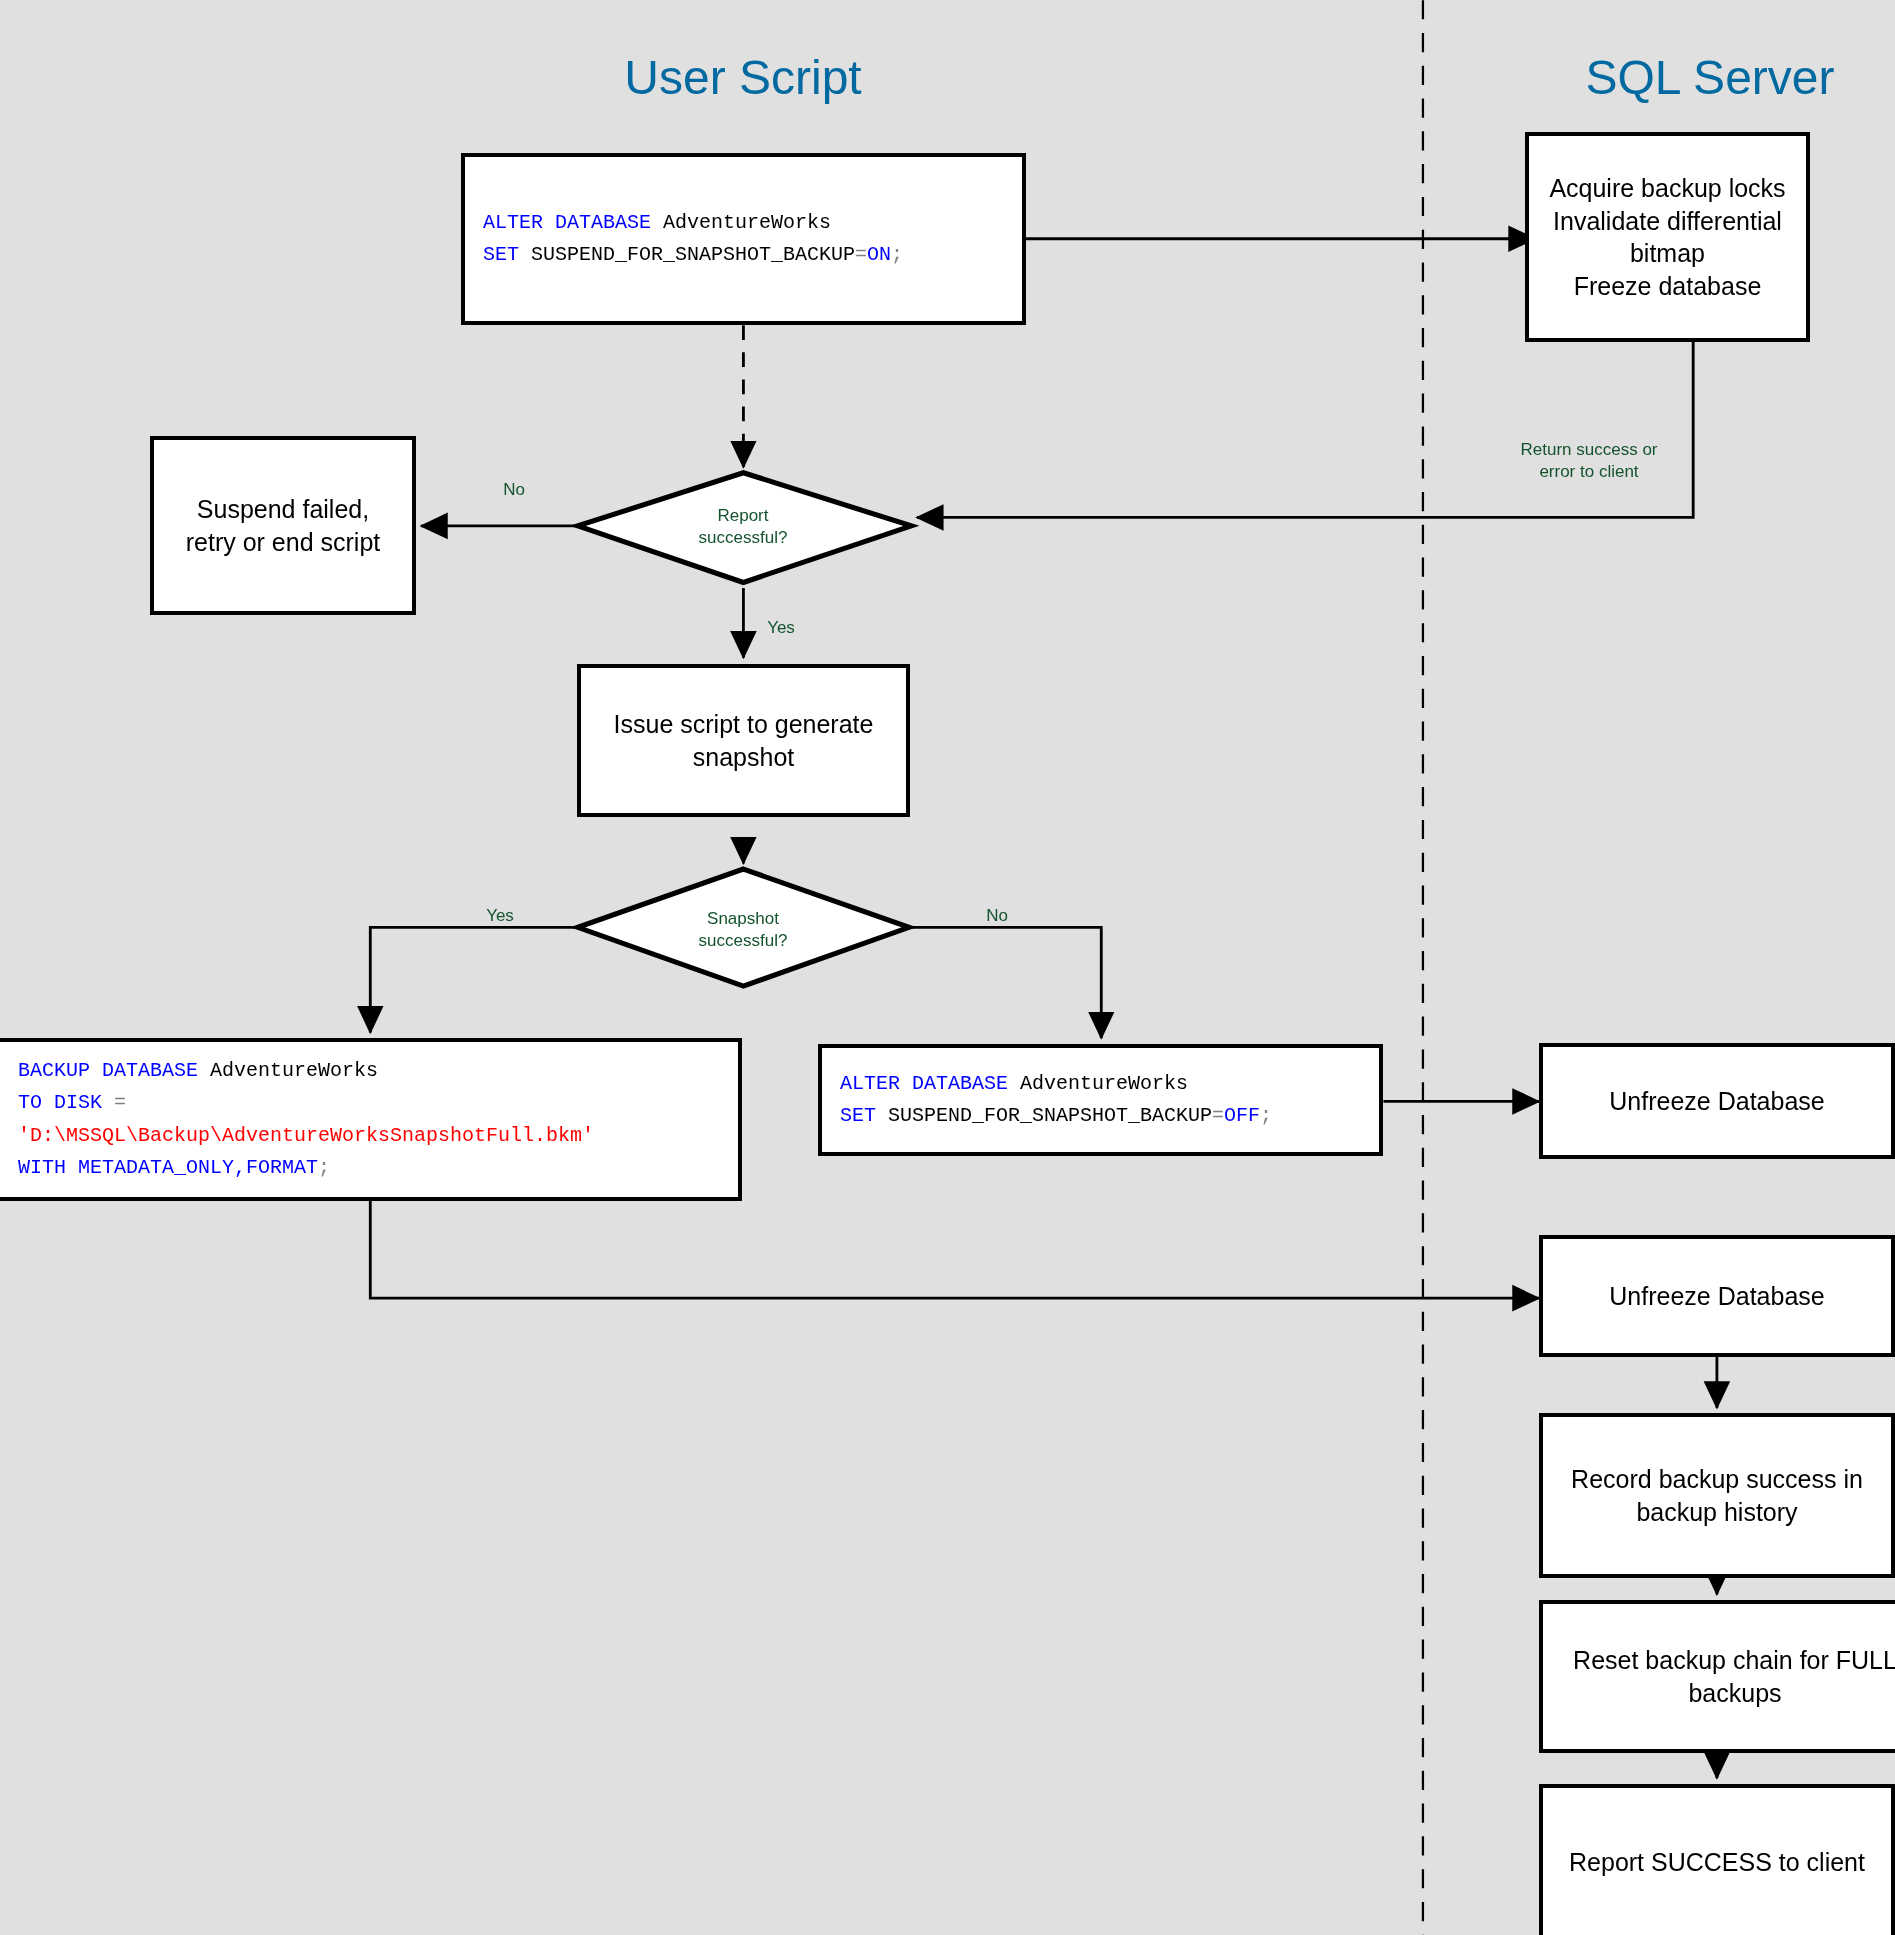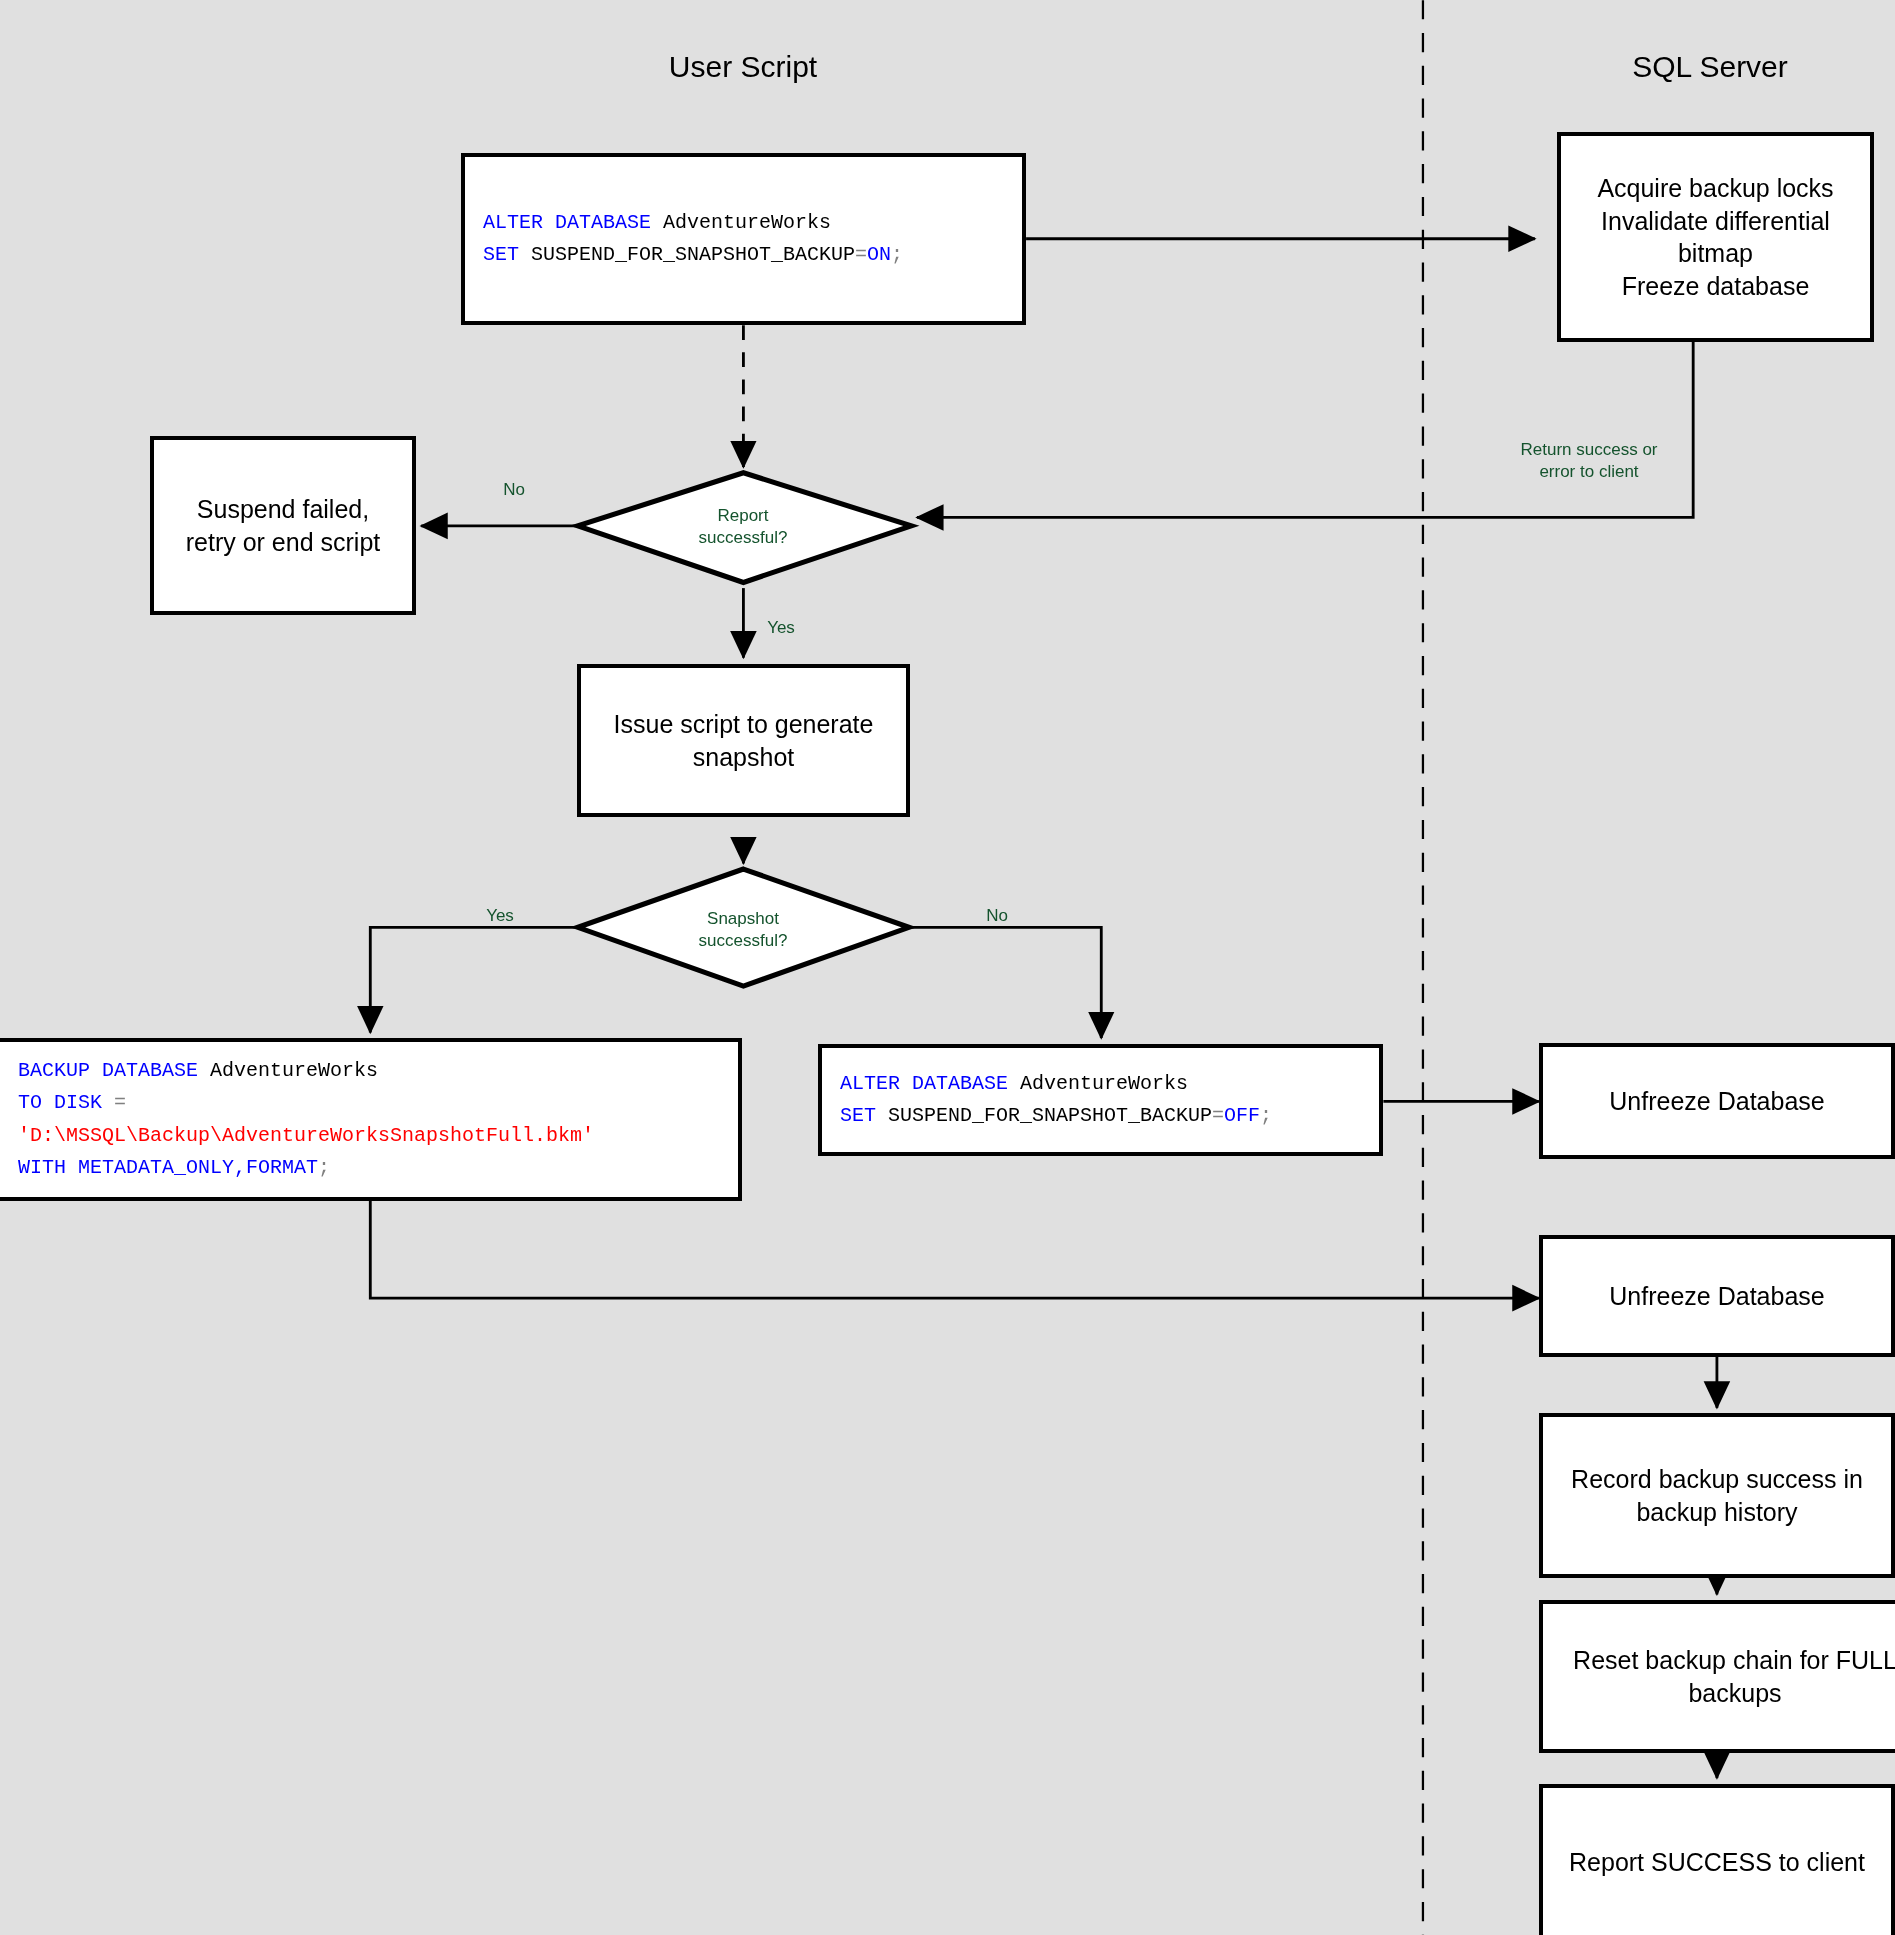--- a/index.html
+++ b/index.html
@@ -22,21 +22,21 @@
   .codebox pre{
      margin:0;padding:0 0 0 18px;
      font-family:Liberation Mono, monospace;
      font-size:20px;line-height:1.62;white-space:pre;color:#000;
   }
   .kw{color:#0000ff;}
   .str{color:#ff0000;}
   .op{color:#808080;}
   .pl{color:#000000;}
 
-  .swimtitle{position:absolute;font-size:30px;color:#000000;text-align:center;
+  .swimtitle{position:absolute;font-size:48px;color:#0369a1;text-align:center;
              white-space:nowrap;transform:translateX(-50%);}
 
   .edgelabel{position:absolute;font-size:17px;color:#14532d;white-space:nowrap;
              transform:translate(-50%,-50%);text-align:center;line-height:1.3;}
 </style>
 </head>
 <body>
 
 <div id="stage">
 
@@ -84,21 +84,21 @@
   </svg>
 
   <div class="swimtitle" style="left:743px;top:50px;">User Script</div>
   <div class="swimtitle" style="left:1710px;top:50px;">SQL Server</div>
 
   <div class="codebox" style="left:461px;top:153px;width:565px;height:172px;">
     <pre><span class="kw">ALTER DATABASE</span><span class="pl"> AdventureWorks</span>
 <span class="kw">SET</span><span class="pl"> SUSPEND_FOR_SNAPSHOT_BACKUP</span><span class="op">=</span><span class="kw">ON</span><span class="op">;</span></pre>
   </div>
 
-  <div class="node" style="left:1525px;top:132px;width:317px;height:210px;margin-left:32px;">
+  <div class="node" style="left:1525px;top:132px;width:285px;height:210px;">
     <span class="txt" style="white-space:pre-line;">Acquire backup locks
 Invalidate differential
 bitmap
 Freeze database</span>
   </div>
 
   <div class="node" style="left:150px;top:436px;width:266px;height:179px;">
     <span class="txt" style="white-space:pre-line;">Suspend failed,
 retry or end script</span>
   </div>

